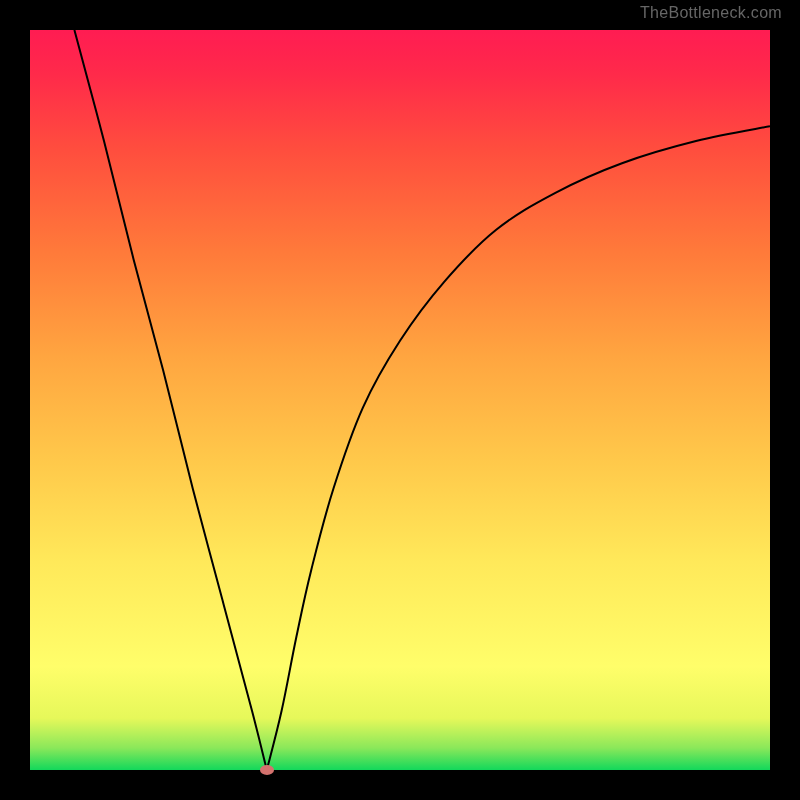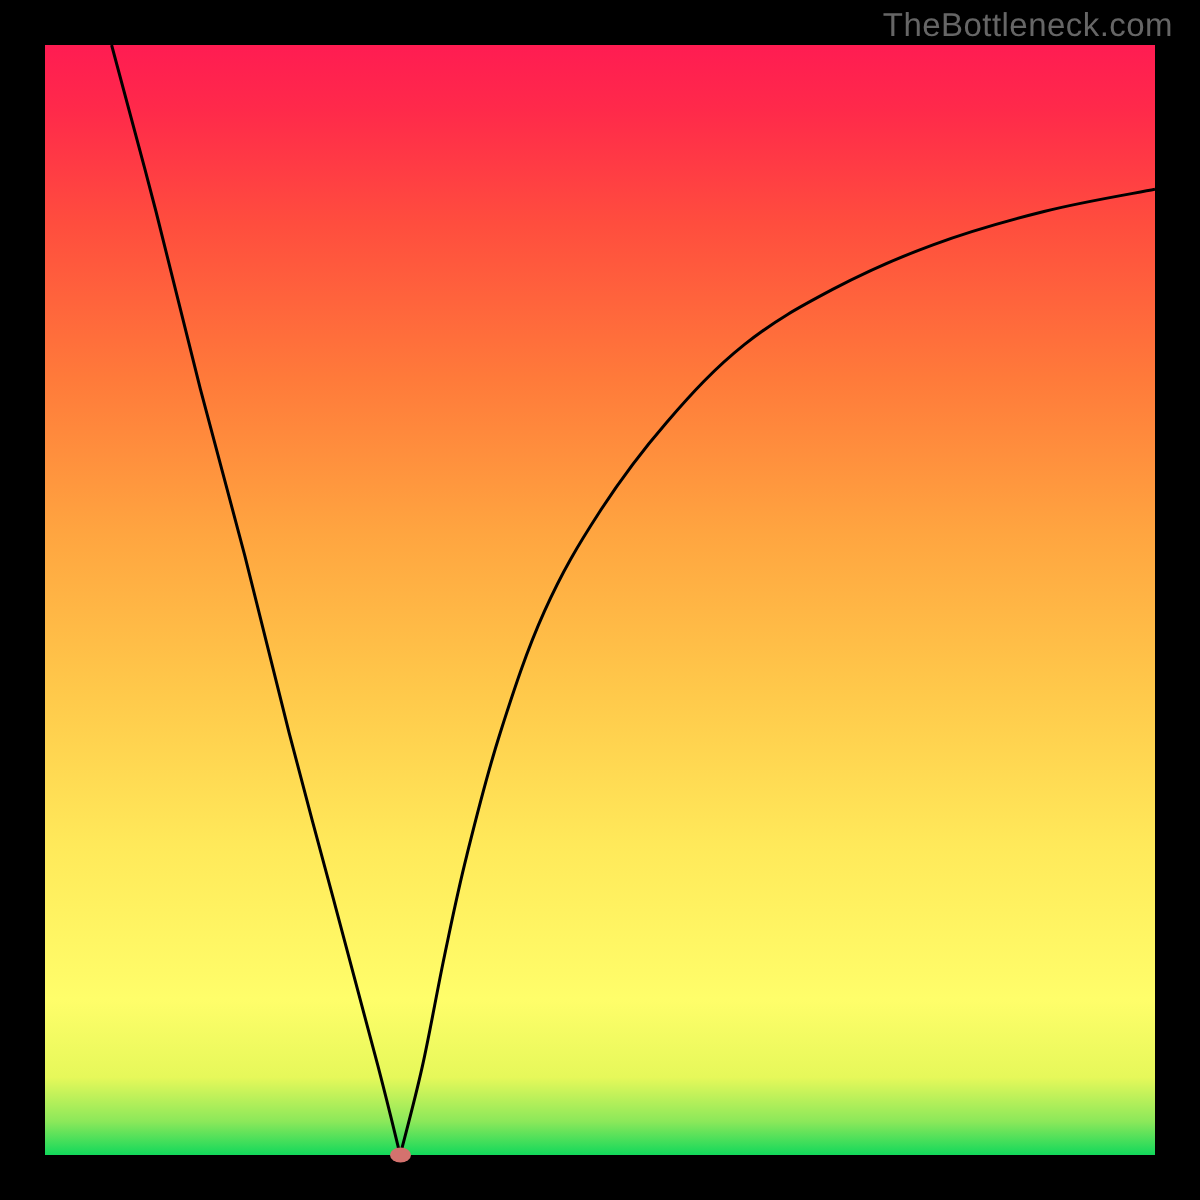--- a/index.html
+++ b/index.html
@@ -37,21 +37,21 @@
       #ff4d3e 84%,
       #ff2a4a 94%,
       #ff1c52 100%
     );
   }
   .watermark {
     position: absolute;
     top: 4px;
     right: 18px;
     color: #666;
-    font-size: 22px;
+    font-size: 16px;
     letter-spacing: 0.3px;
     user-select: none;
     font-weight: 500;
   }
   svg.curve {
     position: absolute;
     left: 0;
     top: 0;
     width: 740px;
     height: 740px;

